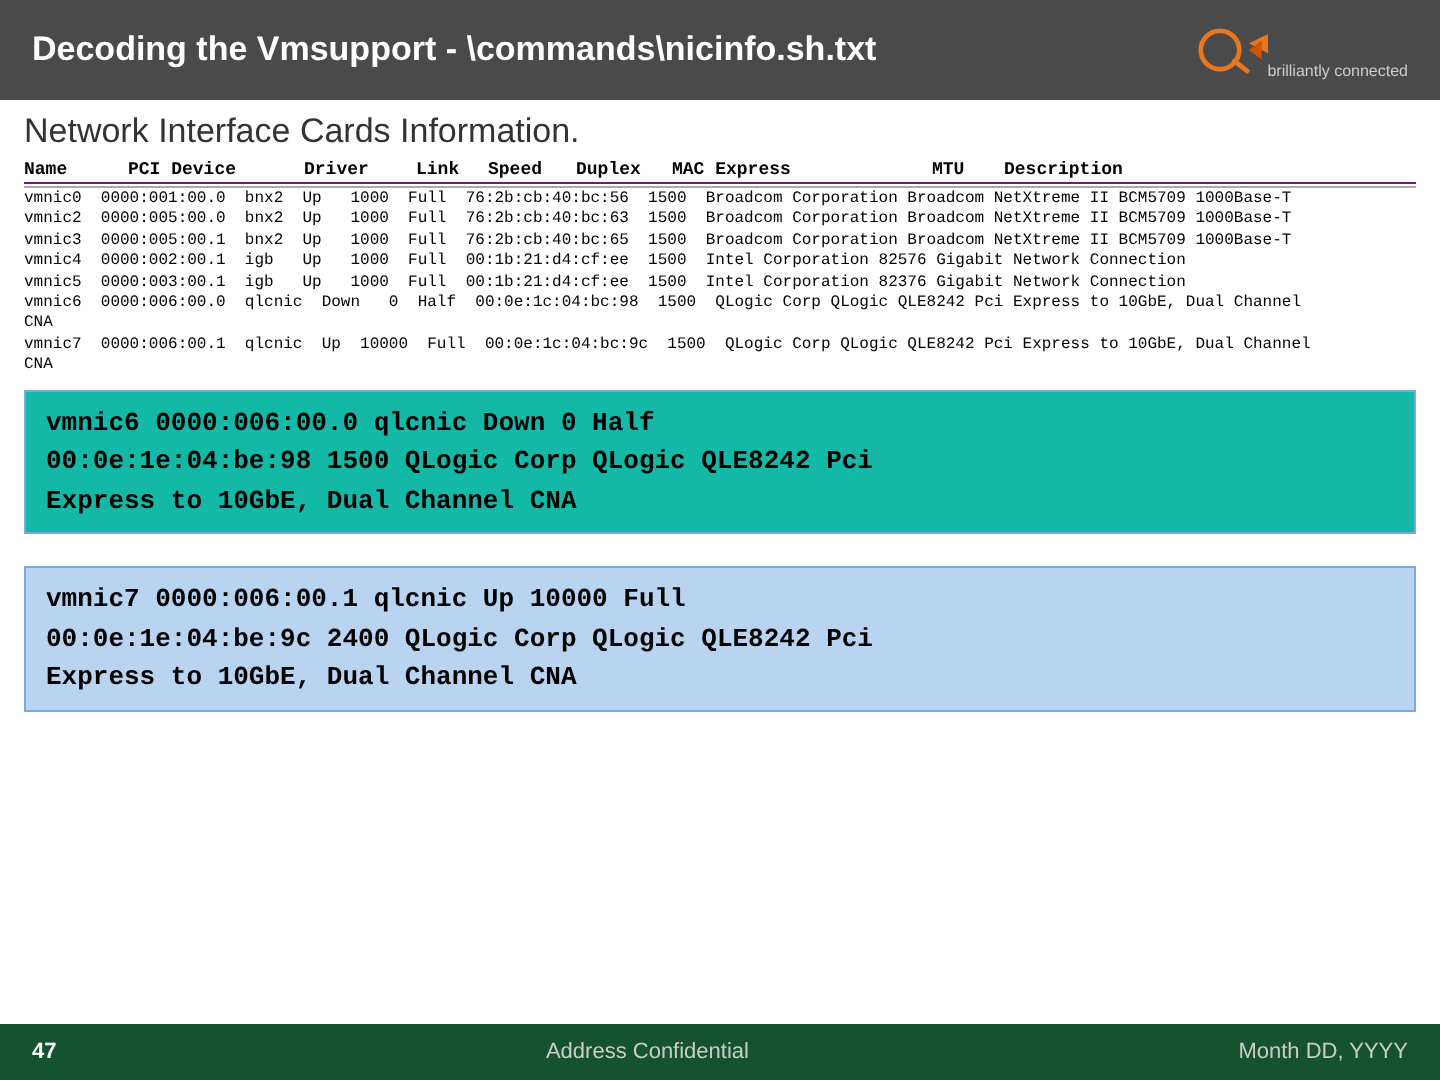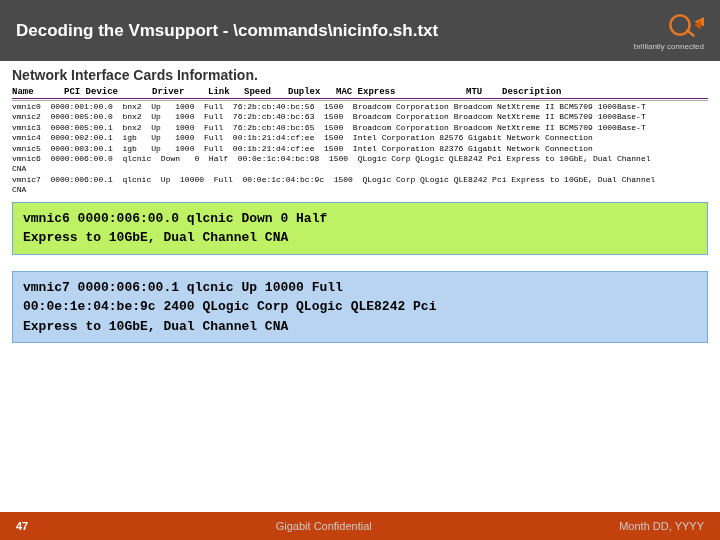--- a/index.html
+++ b/index.html
@@ -22,44 +22,44 @@
       justify-content: space-between;
       min-height: 48px;
     }
     #header-title {
       font-size: 17px;
       font-weight: bold;
       color: #fff;
     }
     .qlogic-logo {
       display: flex;
-      flex-direction: column;
+      flex-direction: row;
       align-items: flex-end;
     }
     .qlogic-logo-icon {
       width: 40px;
       height: 30px;
     }
     .qlogic-tagline {
       font-size: 8px;
       color: #ccc;
       margin-top: 2px;
     }
 
     
     #main-content {
       background: #fff;
       padding: 6px 12px 4px 12px;
     }
 
     #section-title {
-      font-size: 14px;
+      font-size: 17px;
       color: #333;
       margin-bottom: 4px;
-      font-weight: bold;
+      font-weight: normal;
     }
 
     
     #table-area {
       font-family: 'Courier New', Courier, monospace;
       font-size: 9px;
       color: #000;
       background: #fff;
     }
     .table-header-row {
@@ -80,21 +80,21 @@
       font-size: 8px;
       line-height: 1.3;
     }
     .divider-line {
       border-top: 1px solid #aaa;
       margin-bottom: 1px;
     }
 
     
     #highlight-box {
-      background: #bef264;
+      background: #14b8a6;
       border: 1px solid #7aaad8;
       margin: 6px 0 6px 0;
       padding: 6px 10px;
       font-family: 'Courier New', Courier, monospace;
       font-size: 13px;
       font-weight: bold;
       color: #000;
       line-height: 1.5;
     }
 
@@ -110,21 +110,21 @@
       line-height: 1.5;
     }
 
     
     #footer {
       position: absolute;
       bottom: 0;
       left: 0;
       right: 0;
       height: 28px;
-      background: #c2410c;
+      background: #14532d;
       display: flex;
       align-items: center;
       justify-content: space-between;
       padding: 0 16px;
       color: #ddd;
       font-size: 11px;
     }
     #footer-left {
       font-weight: bold;
       color: #fff;
@@ -177,27 +177,28 @@
       <div class="table-row-line">vmnic5&nbsp;&nbsp;0000:003:00.1&nbsp;&nbsp;igb&nbsp;&nbsp;&nbsp;Up&nbsp;&nbsp;&nbsp;1000&nbsp;&nbsp;Full&nbsp;&nbsp;00:1b:21:d4:cf:ee&nbsp;&nbsp;1500&nbsp;&nbsp;Intel Corporation 82376 Gigabit Network Connection</div>
       <div class="table-row-line">vmnic6&nbsp;&nbsp;0000:006:00.0&nbsp;&nbsp;qlcnic&nbsp;&nbsp;Down&nbsp;&nbsp;&nbsp;0&nbsp;&nbsp;Half&nbsp;&nbsp;00:0e:1c:04:bc:98&nbsp;&nbsp;1500&nbsp;&nbsp;QLogic Corp QLogic QLE8242 Pci Express to 10GbE, Dual Channel</div>
       <div class="table-row-line">CNA</div>
       <div class="table-row-line">vmnic7&nbsp;&nbsp;0000:006:00.1&nbsp;&nbsp;qlcnic&nbsp;&nbsp;Up&nbsp;&nbsp;10000&nbsp;&nbsp;Full&nbsp;&nbsp;00:0e:1c:04:bc:9c&nbsp;&nbsp;1500&nbsp;&nbsp;QLogic Corp QLogic QLE8242 Pci Express to 10GbE, Dual Channel</div>
       <div class="table-row-line">CNA</div>
     </div>
   </div>
 
   <div id="highlight-box">
     <div>vmnic6   0000:006:00.0   qlcnic   Down      0   Half</div>
+    <div>00:0e:1e:04:be:98   1500   QLogic Corp QLogic QLE8242 Pci</div>
     <div>Express to 10GbE, Dual Channel CNA</div>
   </div>
 
   <div id="highlight-box2">
     <div>vmnic7   0000:006:00.1   qlcnic   Up   10000   Full</div>
     <div>00:0e:1e:04:be:9c   2400   QLogic Corp QLogic QLE8242 Pci</div>
     <div>Express to 10GbE, Dual Channel CNA</div>
   </div>
 </div>
 
 <div id="footer">
   <div id="footer-left">47</div>
-  <div id="footer-center">Gigabit Confidential</div>
+  <div id="footer-center">Address Confidential</div>
   <div id="footer-right">Month DD, YYYY</div>
 </div>
 
 </body></html>

